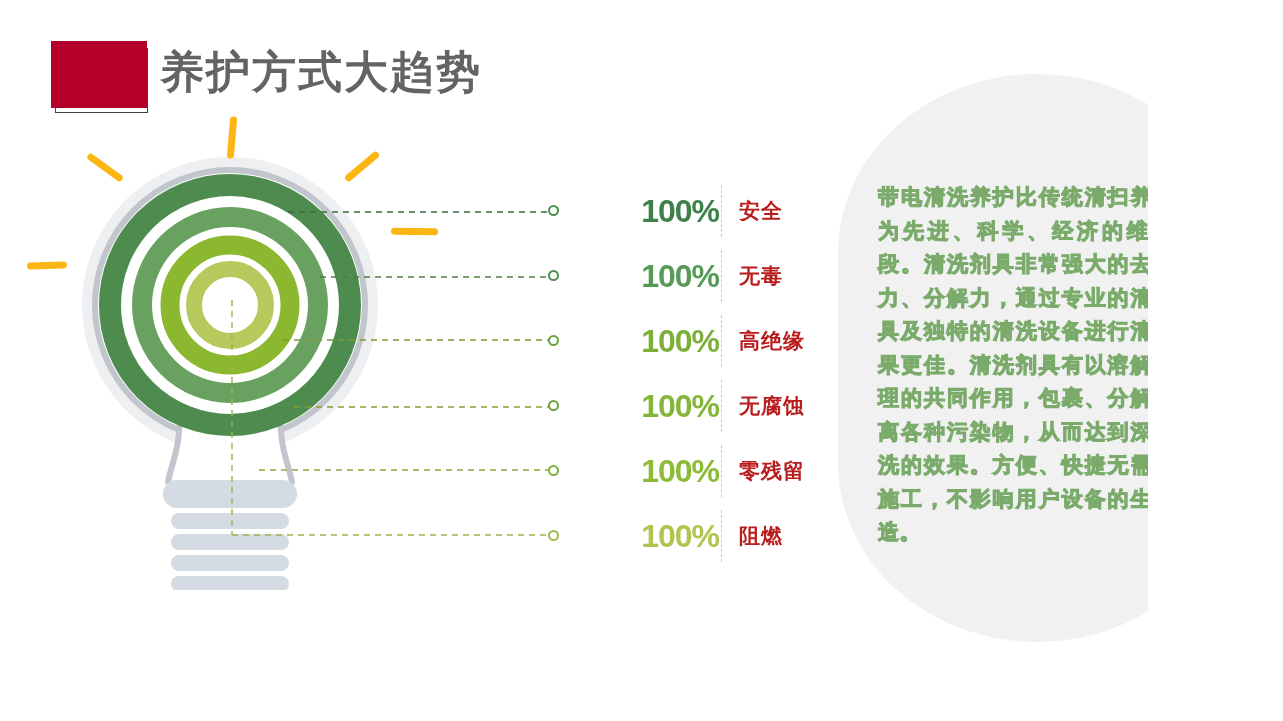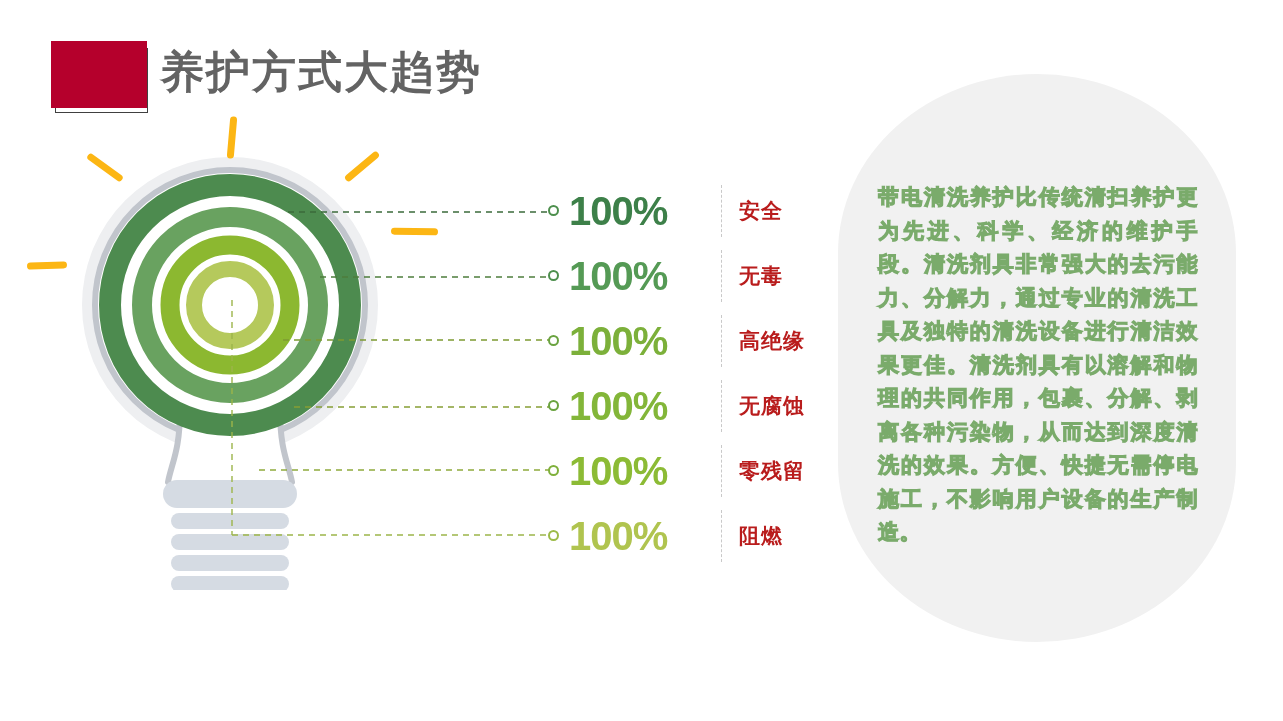--- a/index.html
+++ b/index.html
@@ -5,21 +5,21 @@
   html, body {
     margin: 0;
     padding: 0;
     background: #ffffff;
   }
   body {
     font-family: "Liberation Sans", "DejaVu Sans", sans-serif;
   }
   #slide {
     position: relative;
-    width: 1283px;
+    width: 1148px;
     height: 721px;
     background: #ffffff;
     overflow: hidden;
   }
 
   
   #title-outline-square {
     position: absolute;
     left: 55px;
     top: 48px;
@@ -96,26 +96,26 @@
     width: 11px;
     height: 11px;
     border-radius: 50%;
     border: 2.5px solid #4d8f4d;
     box-sizing: border-box;
     background: #ffffff;
     flex: 0 0 auto;
     margin-right: 10px;
   }
   .stat-value {
-    font-size: 40px;
+    font-size: 32px;
     font-weight: bold;
     letter-spacing: -1px;
     line-height: 1;
     width: 150px;
-    text-align: left;
+    text-align: right;
     flex: 0 0 auto;
   }
   .stat-divider {
     width: 1px;
     height: 52px;
     border-left: 1.5px dashed #c9c9c9;
     margin: 0 16px 0 2px;
     flex: 0 0 auto;
   }
   .stat-label {

